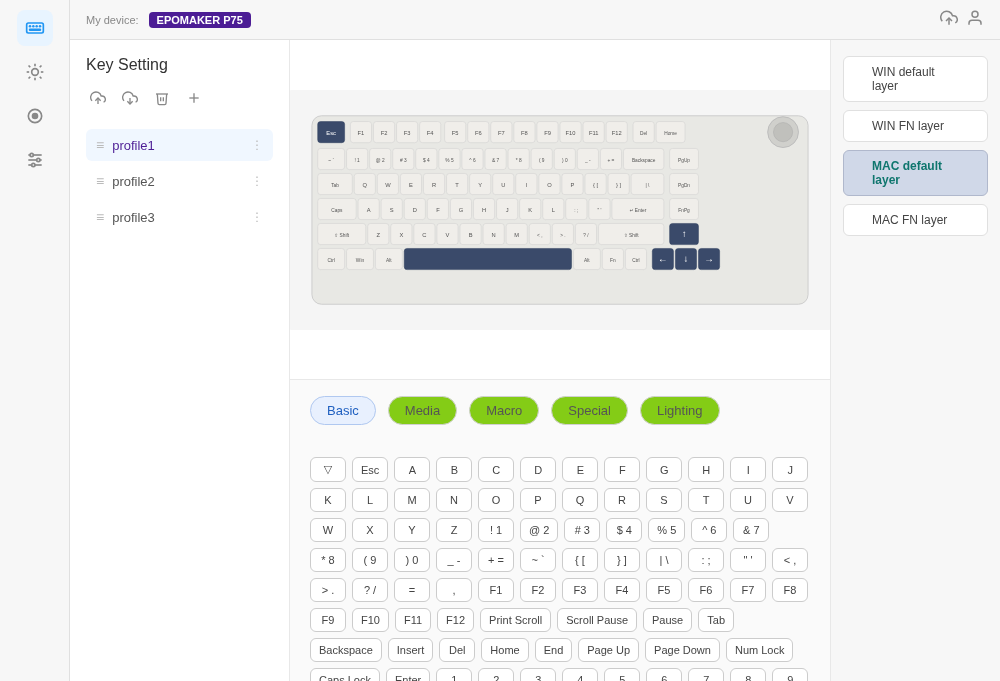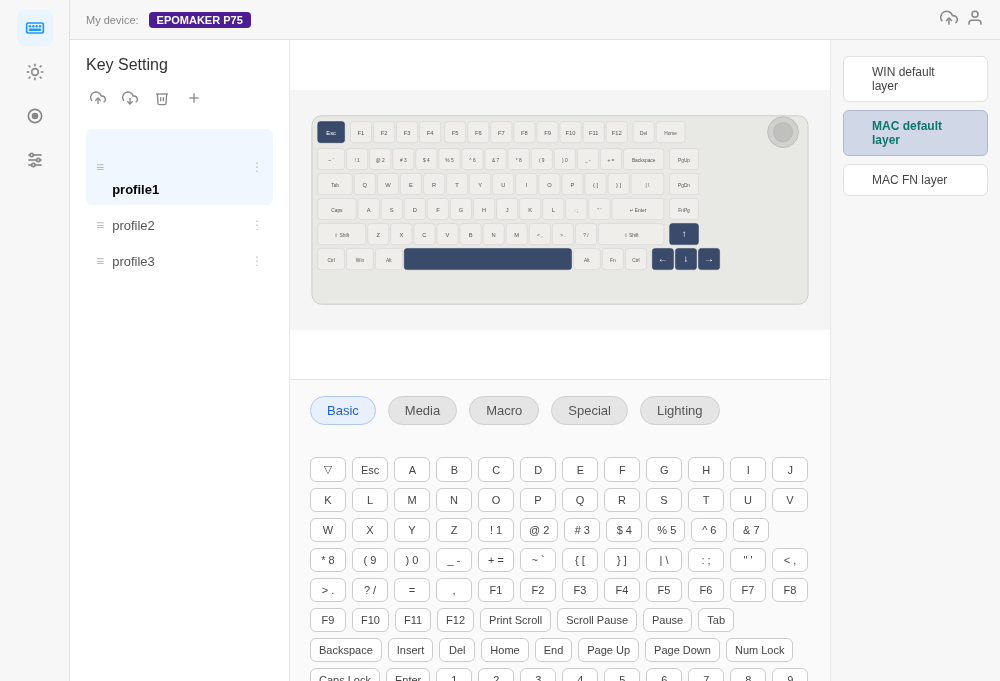--- a/index.html
+++ b/index.html
@@ -26,37 +26,37 @@
 
     
     .profile-panel { width: 220px; background: #fff; border-right: 1px solid #e8e8e8; padding: 16px; overflow-y: auto; }
     .panel-title { font-size: 16px; font-weight: 400; color: #333; margin-bottom: 12px; }
     .panel-actions { display: flex; gap: 8px; margin-bottom: 16px; }
     .panel-action-btn { color: #888; cursor: pointer; padding: 4px; }
     .profile-item { display: flex; align-items: center; padding: 8px 10px; border-radius: 6px; cursor: pointer; gap: 8px; margin-bottom: 4px; }
     .profile-item.active { background: #f0f7ff; }
     .profile-drag { color: #bbb; font-size: 14px; }
     .profile-name { flex: 1; font-size: 13px; color: #555; }
-    .profile-item.active .profile-name { color: #000000; font-weight: 700; margin-top: 45px; }
+    .profile-item.active .profile-name { color: #4c1d95; font-weight: 400; }
     .profile-more { color: #bbb; cursor: pointer; }
 
     
     .keyboard-area { flex: 1; background: #fafafa; display: flex; flex-direction: column; overflow-y: auto; }
     .keyboard-display { padding: 24px; display: flex; justify-content: center; align-items: center; min-height: 340px; background: #fff; border-bottom: 1px solid #e8e8e8; }
     .keyboard-img-wrapper { background: #f5f5f5; border-radius: 12px; padding: 20px 30px; display: flex; align-items: center; justify-content: center; width: 560px; }
 
     
     .kb-svg { width: 520px; height: 200px; }
 
     
     .key-panel { padding: 16px 20px; background: #fafafa; flex: 1; }
 
     
     .tab-bar { display: flex; gap: 12px; margin-bottom: 32px; }
-    .tab-btn { padding: 6px 16px; border-radius: 20px; border: 1px solid #d0d0d0; background: #e5e5e5; cursor: pointer; font-size: 13px; color: #555; }
+    .tab-btn { padding: 6px 16px; border-radius: 20px; border: 1px solid #d0d0d0; background: #84cc16; cursor: pointer; font-size: 13px; color: #555; }
     .tab-btn.active { background: #e8f0fe; border-color: #b0c8f0; color: #2060c0; font-weight: 500; }
 
     
     .key-grid { display: flex; flex-wrap: wrap; gap: 6px; }
     .key-item { border: 1.5px solid #ccc; border-radius: 6px; background: #fff; padding: 5px 8px; font-size: 11px; color: #444; cursor: pointer; min-width: 36px; text-align: center; white-space: nowrap; }
 
     
     .layer-panel { width: 170px; background: #f7f7f7; border-left: 1px solid #e8e8e8; padding: 16px 12px; }
     .layer-btn { display: block; width: 100%; padding: 8px 28px; margin-bottom: 8px; border-radius: 6px; border: 1px solid #e0e0e0; background: #fff; cursor: pointer; font-size: 12px; color: #444; text-align: left; }
     .layer-btn.active { background: #d0d8e8; border-color: #b0b8cc; color: #0f766e; font-weight: 600; }
@@ -471,17 +471,18 @@
             <button class="key-item">6</button>
             <button class="key-item">7</button>
             <button class="key-item">8</button>
             <button class="key-item">9</button>
           </div>
       </div>
     </div>
 
     <div class="layer-panel">
       <button class="layer-btn">WIN default layer</button>
+      <button class="layer-btn">WIN FN layer</button>
       <button class="layer-btn active">MAC default layer</button>
       <button class="layer-btn">MAC FN layer</button>
     </div>
   </div>
 </div>
 
 </body></html>

